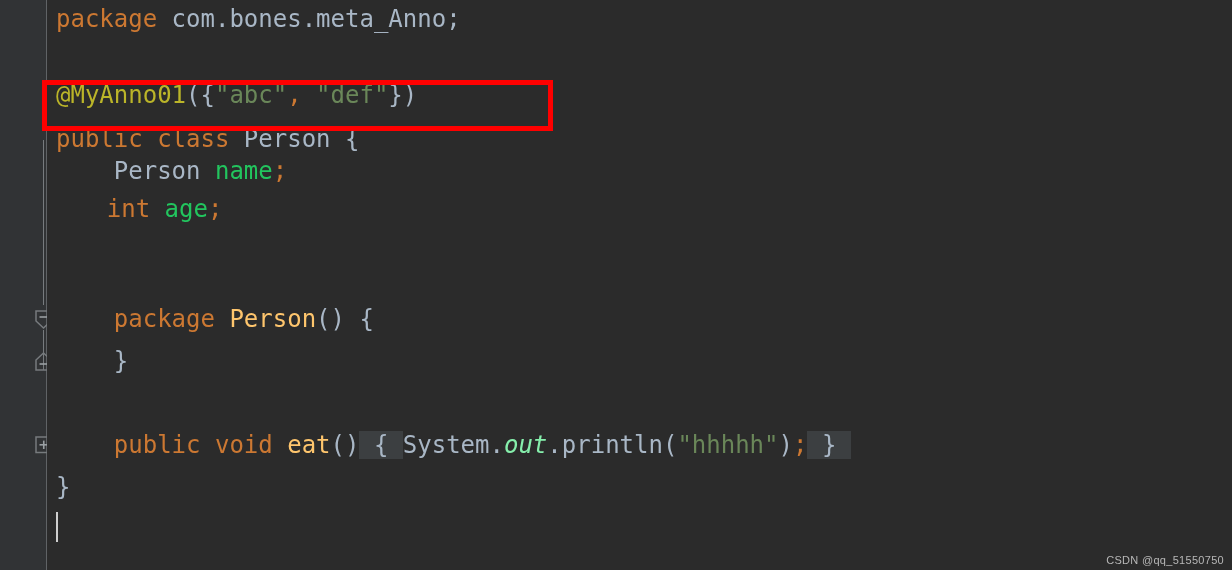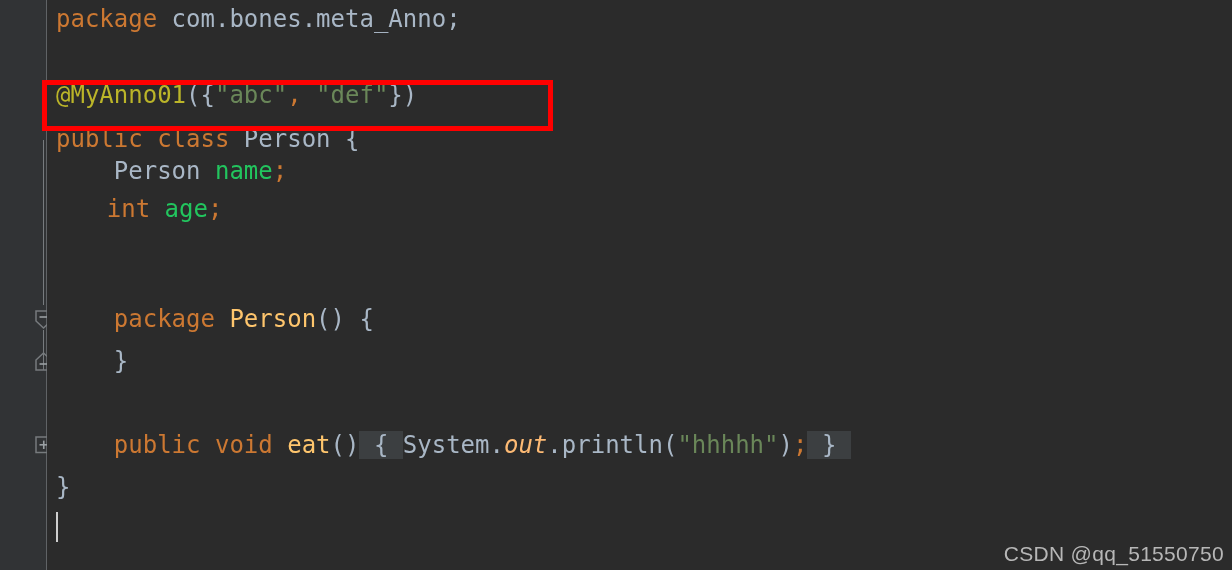--- a/index.html
+++ b/index.html
@@ -80,21 +80,21 @@
     height: 38px;
     background: #323232;
   }
 
   
   .kw   { color: #cc7832; }
   .txt  { color: #a9b7c6; }
   .str  { color: #6a8759; }
   .anno { color: #bbb529; }
   .fld  { color: #22c55e; }
-  .fld-i { color: #fdba74; font-style: italic; }
+  .fld-i { color: #86efac; font-style: italic; }
   .mth  { color: #ffc66d; }
   .punc { color: #a9b7c6; }
   .folded-bg {
     background: #3c3f41;
   }
 
   
   .caret {
     position: absolute;
     width: 2px;
@@ -109,21 +109,21 @@
     box-sizing: border-box;
     pointer-events: none;
   }
 
   
   .watermark {
     position: absolute;
     right: 8px;
     bottom: 4px;
     font-family: "Liberation Sans", "DejaVu Sans", sans-serif;
-    font-size: 21px;
+    font-size: 11px;
     color: #b7b7b7;
     letter-spacing: 0.3px;
   }
 </style>
 </head>
 <body>
 
 <div id="screen">
 
   <div class="current-line" style="top: 506px;"></div>

